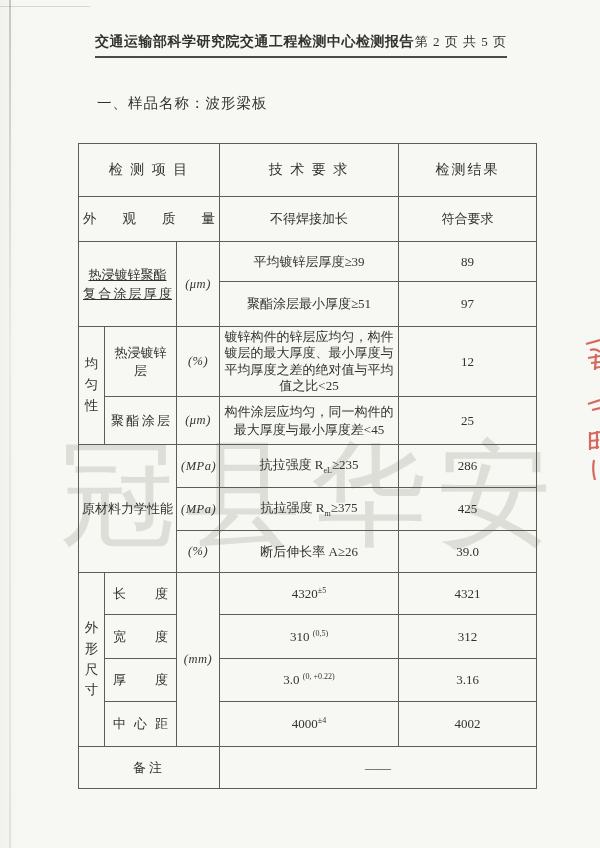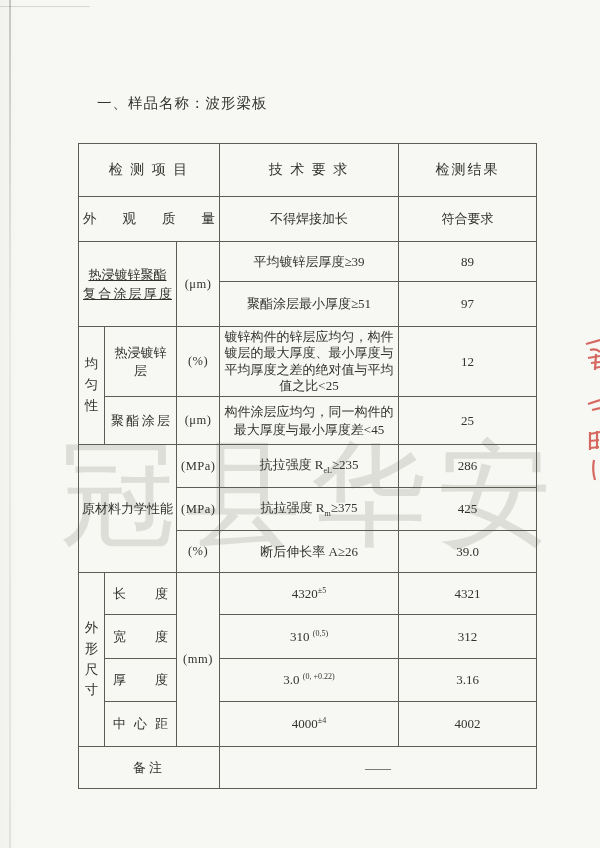--- a/index.html
+++ b/index.html
@@ -44,35 +44,39 @@
     padding:2px 4px;
     text-align:center;
     vertical-align:middle;
     background:transparent;
     overflow:hidden;
   }
   td.req{text-align:left;padding-left:11px;padding-right:6px;line-height:1.32;}
   td.vert{word-break:break-all;line-height:1.55;padding:2px 5px;font-size:13.5px;}
   td.justify{text-align:justify;text-align-last:justify;padding:2px 10px;}
   td.justify-sm{text-align:justify;text-align-last:justify;padding:2px 5px;line-height:1.5;text-decoration:underline;}
-  td.unit{font-size:12.5px;letter-spacing:.5px;}
+  td.unit{font-size:12.5px;letter-spacing:.5px;font-style:italic;}
   td.headcell{font-size:14px;letter-spacing:2px;}
   sup{font-size:8px;vertical-align:super;letter-spacing:0;}
   sub{font-size:8px;vertical-align:sub;}
 </style>
 </head>
 <body>
 
 <div class="page">
 
   <div class="scan-line-left"></div>
   <div class="scan-mark-top"></div>
 
   <div class="watermark">冠县华安</div>
 
+  <div class="header">
+    <span class="header-title">交通运输部科学研究院交通工程检测中心检测报告</span>
+    <span class="header-page">第 2 页 共 5 页</span>
+  </div>
 
   <div class="section-title">一、样品名称：波形梁板</div>
 
 
   <table class="report">
     <colgroup>
         <col style="width:26px">
         <col style="width:72px">
         <col style="width:43px">
         <col style="width:179px">

